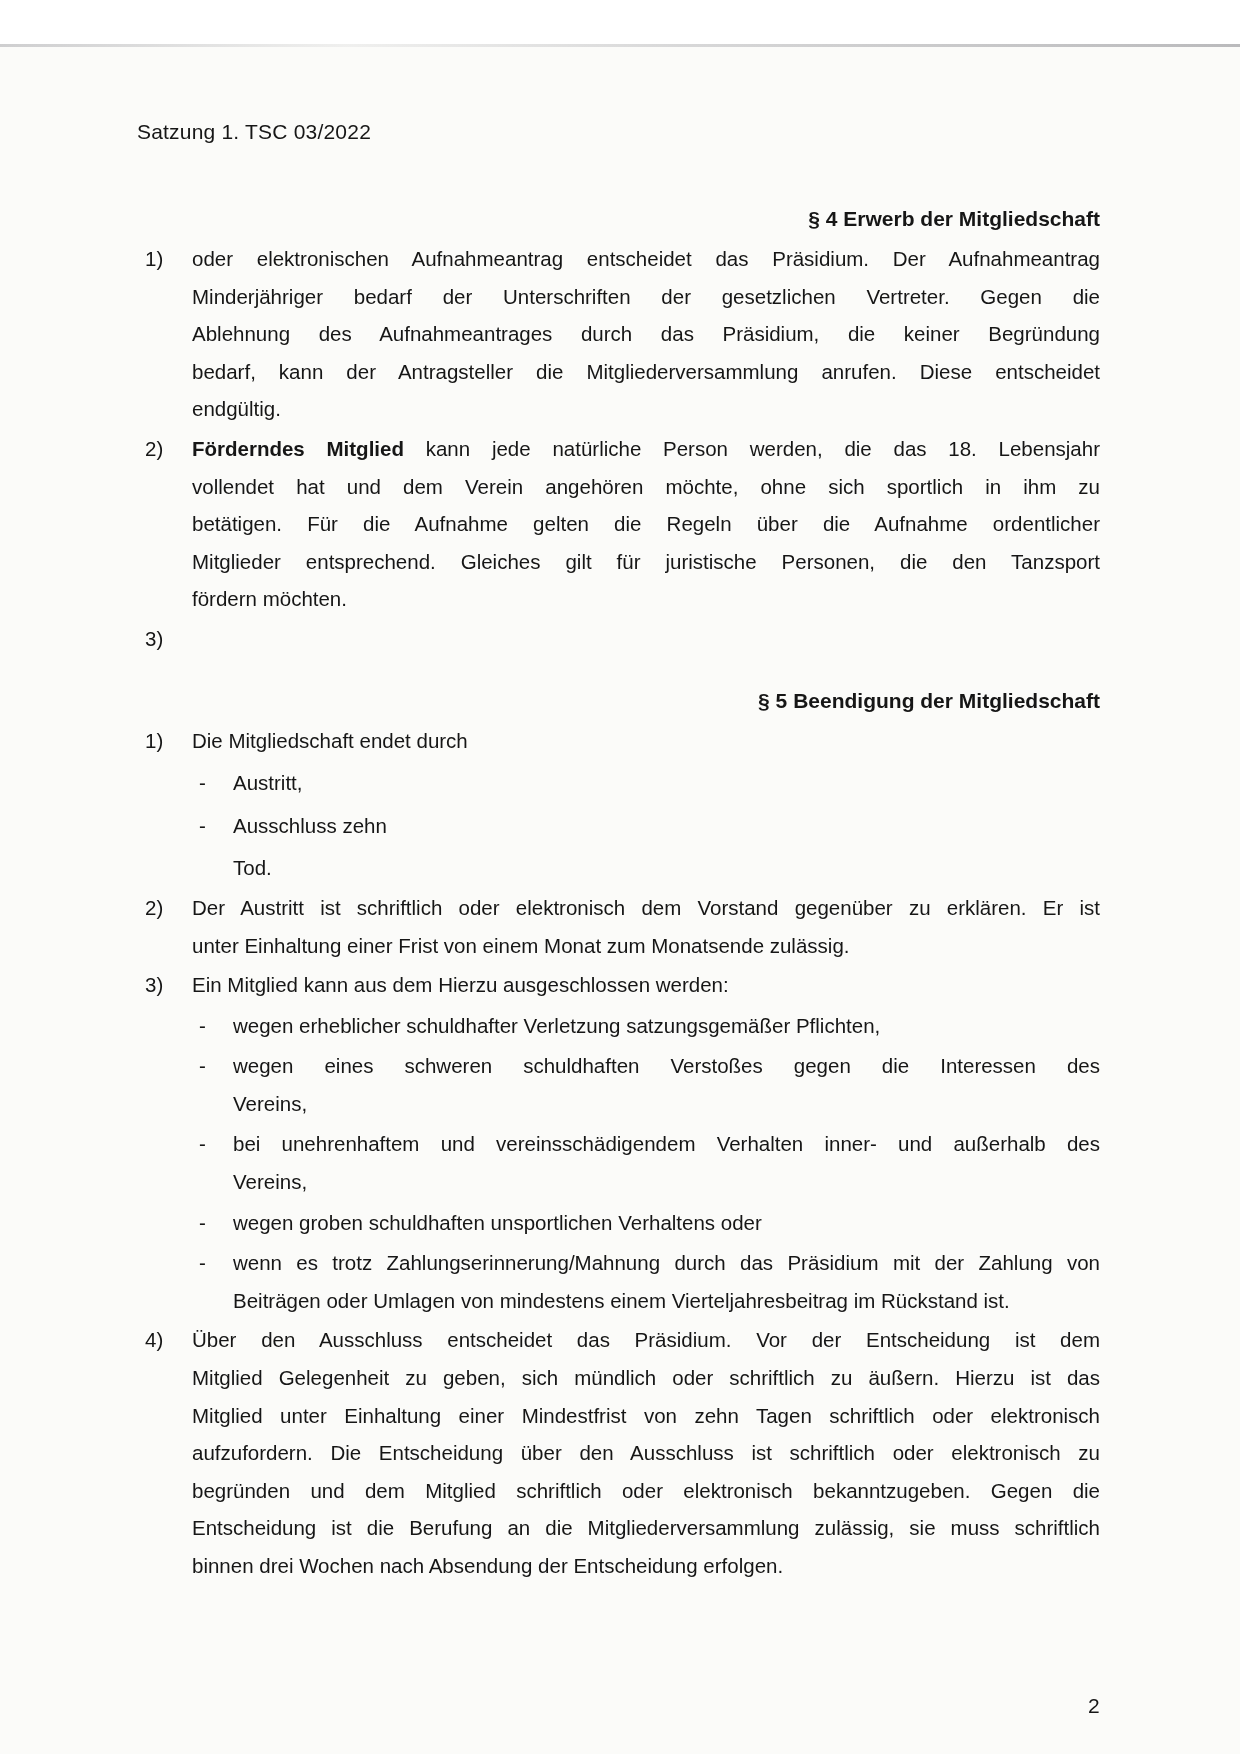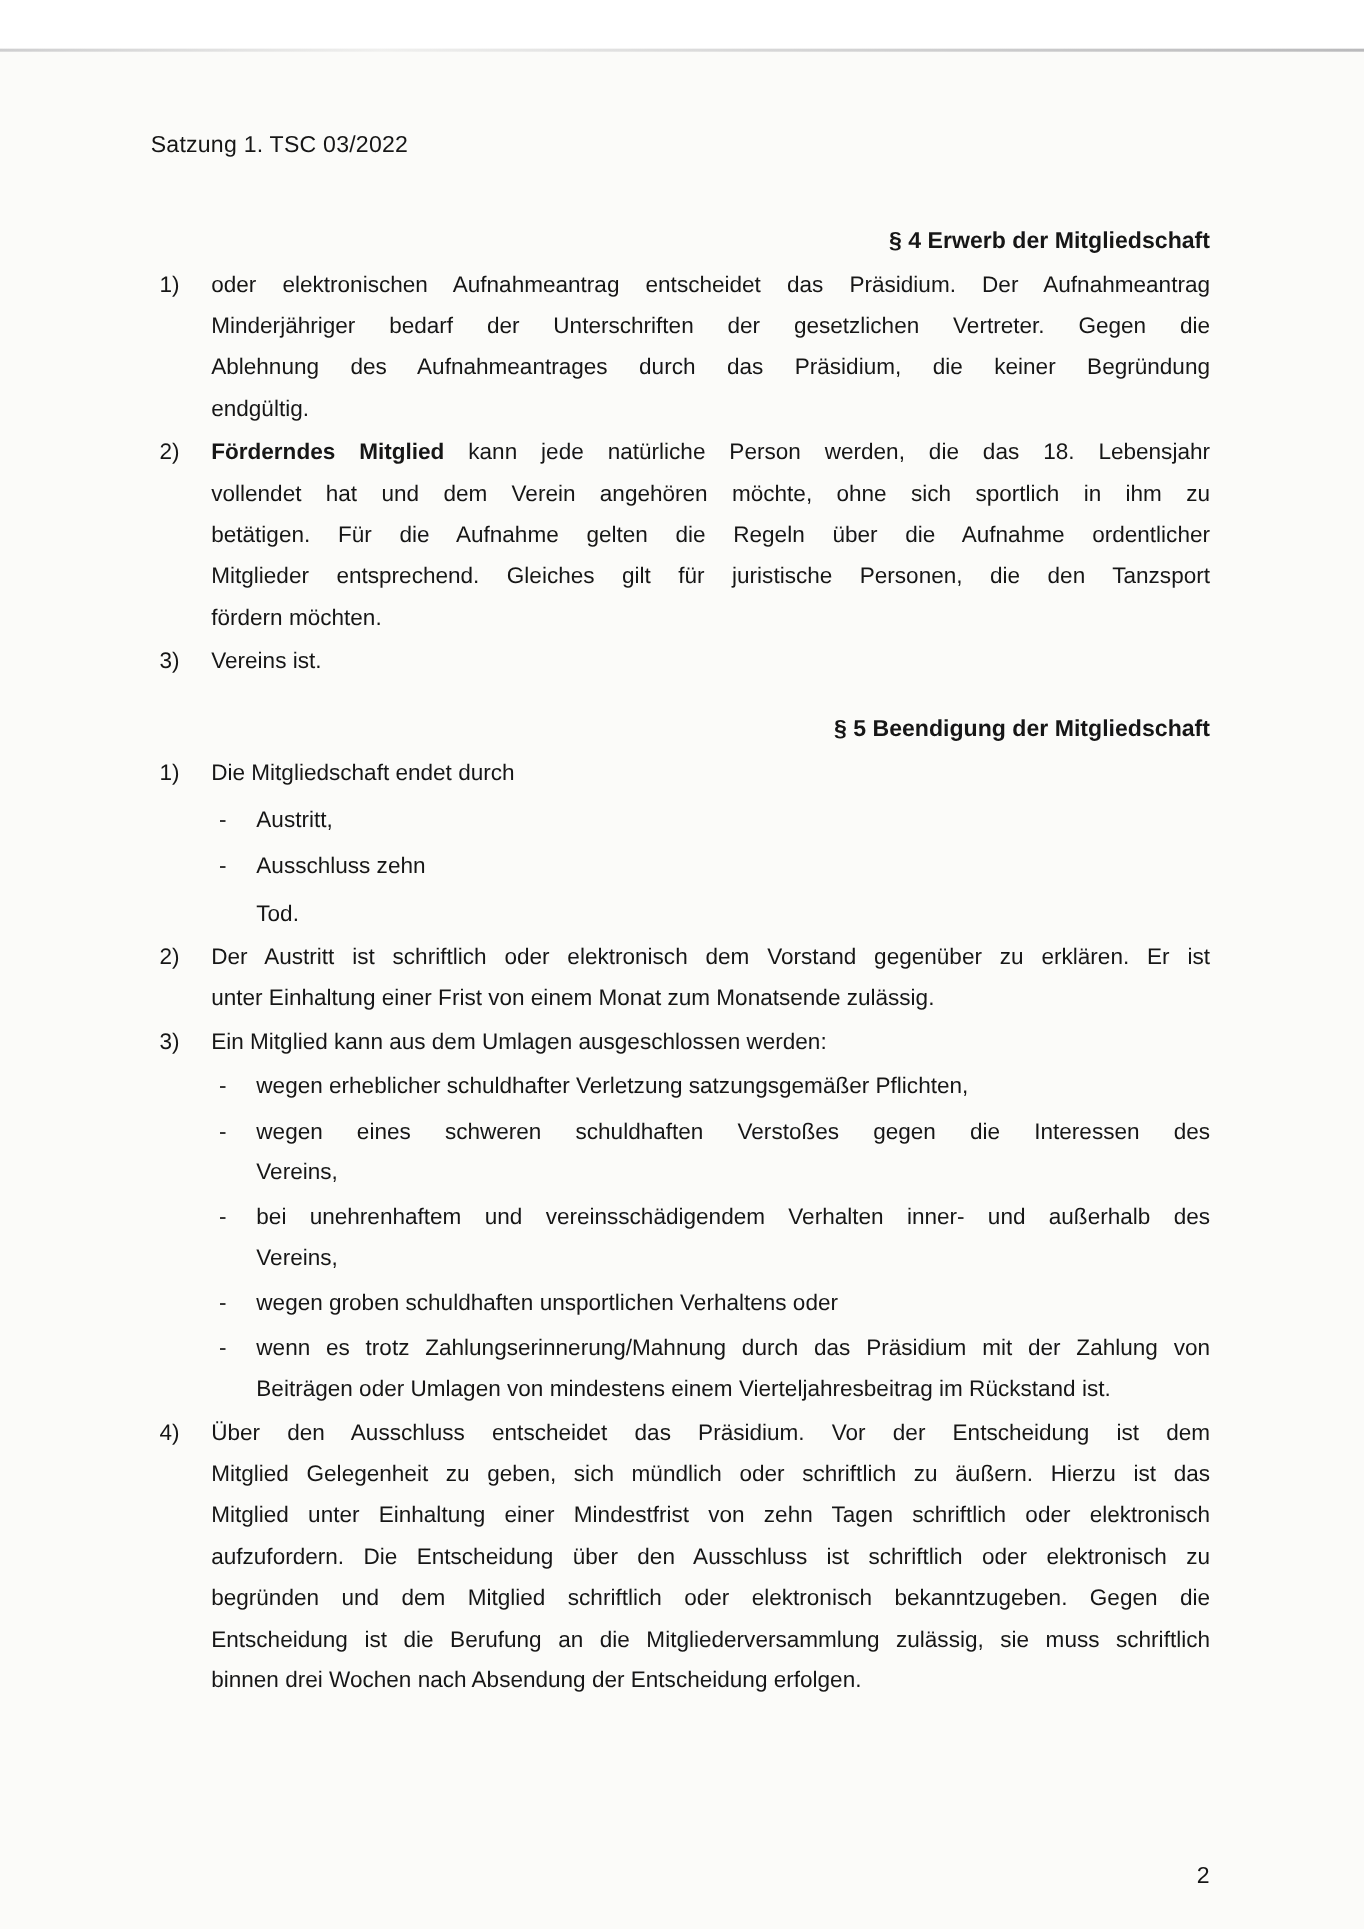--- a/index.html
+++ b/index.html
@@ -52,37 +52,37 @@
   <div class="header">Satzung 1. TSC 03/2022</div>
   <div class="content">
       <div class="section sec-0">
         <div class="section-heading">§ 4 Erwerb der Mitgliedschaft</div>
         <div class="item item-0">
           <div class="num">1)</div>
           <div class="itext">
             <div class="line j">oder elektronischen Aufnahmeantrag entscheidet das Präsidium. Der Aufnahmeantrag</div>
             <div class="line j">Minderjähriger bedarf der Unterschriften der gesetzlichen Vertreter. Gegen die</div>
             <div class="line j">Ablehnung des Aufnahmeantrages durch das Präsidium, die keiner Begründung</div>
+            <div class="line j">bedarf, kann der Antragsteller die Mitgliederversammlung anrufen. Diese entscheidet</div>
             <div class="line">endgültig.</div>
           </div>
         </div>
         <div class="item item-1">
           <div class="num">2)</div>
           <div class="itext">
             <div class="line j"><b>Förderndes Mitglied</b> kann jede natürliche Person werden, die das 18. Lebensjahr</div>
             <div class="line j">vollendet hat und dem Verein angehören möchte, ohne sich sportlich in ihm zu</div>
             <div class="line j">betätigen. Für die Aufnahme gelten die Regeln über die Aufnahme ordentlicher</div>
             <div class="line j">Mitglieder entsprechend. Gleiches gilt für juristische Personen, die den Tanzsport</div>
             <div class="line">fördern möchten.</div>
           </div>
         </div>
         <div class="item item-2">
           <div class="num">3)</div>
           <div class="itext">
-            <div class="line">Vereins ist.</div>
           </div>
         </div>
       </div>
       <div class="section sec-1">
         <div class="section-heading">§ 5 Beendigung der Mitgliedschaft</div>
         <div class="item item-0">
           <div class="num">1)</div>
           <div class="itext">
             <div class="line">Die Mitgliedschaft endet durch</div>
             <div class="bullet">
@@ -108,21 +108,21 @@
         <div class="item item-1">
           <div class="num">2)</div>
           <div class="itext">
             <div class="line j">Der Austritt ist schriftlich oder elektronisch dem Vorstand gegenüber zu erklären. Er ist</div>
             <div class="line">unter Einhaltung einer Frist von einem Monat zum Monatsende zulässig.</div>
           </div>
         </div>
         <div class="item item-2">
           <div class="num">3)</div>
           <div class="itext">
-            <div class="line">Ein Mitglied kann aus dem Umlagen ausgeschlossen werden:</div>
+            <div class="line">Ein Mitglied kann aus dem Hierzu ausgeschlossen werden:</div>
             <div class="bullet">
               <div class="bdash">-</div>
               <div class="btext">
                 <div class="line">wegen erheblicher schuldhafter Verletzung satzungsgemäßer Pflichten,</div>
               </div>
             </div>
             <div class="bullet">
               <div class="bdash">-</div>
               <div class="btext">
                 <div class="line j">wegen eines schweren schuldhaften Verstoßes gegen die Interessen des</div>

